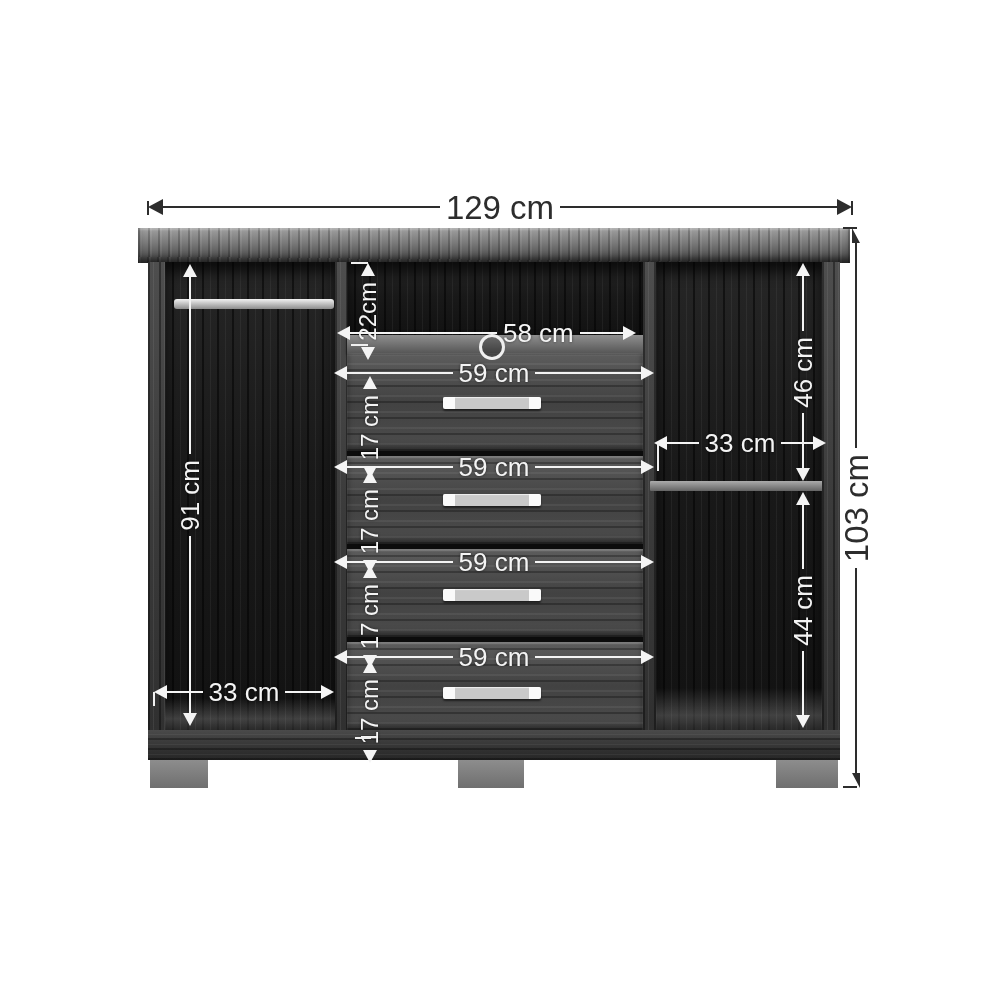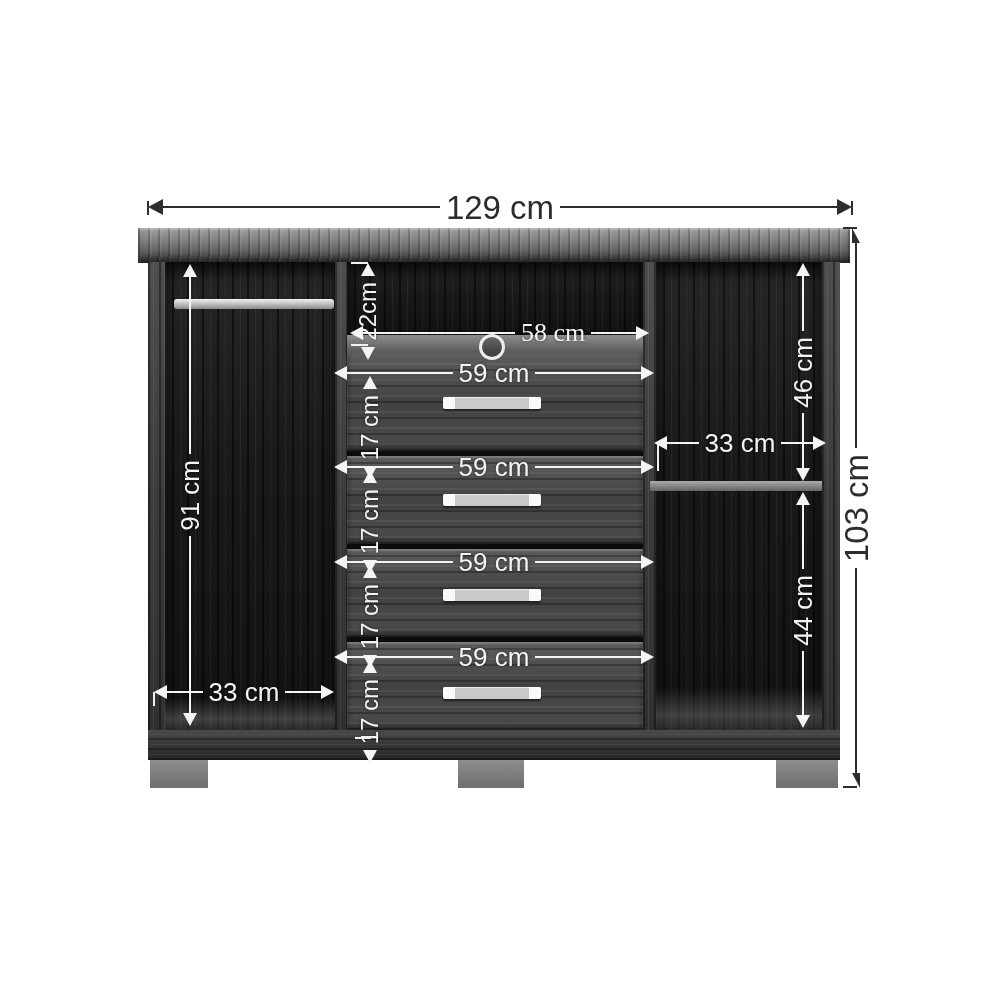--- a/index.html
+++ b/index.html
@@ -126,21 +126,21 @@
   </div>
 
   <div class="dimv sm whitetx" style="left:351px;top:263px;width:34px;height:74px;">
     <span class="ln"></span>
     <span class="lbl">22cm</span>
     <span class="ln"></span>
   </div>
   <div class="tick lite" style="left:351px;top:262px;width:17px;height:2px;"></div>
   <div class="tick lite" style="left:351px;top:344px;width:17px;height:2px;"></div>
 
-  <div class="dimh whitetx" style="left:350px;top:320px;width:299px;height:26px;font-family:Liberation Serif, serif;">
+  <div class="dimh whitetx" style="left:337px;top:320px;width:299px;height:26px;">
     <span class="ln" style="flex:1.7;"></span>
     <span class="lbl">58 cm</span>
     <span class="ln" style="flex:0.5;"></span>
   </div>
   <div class="abs hole" style="left:479px;top:334px;width:20px;height:20px;"></div>
 
   <div class="dimh whitetx" style="left:334px;top:360px;width:320px;height:26px;">
     <span class="ln"></span>
     <span class="lbl">59 cm</span>
     <span class="ln"></span>

